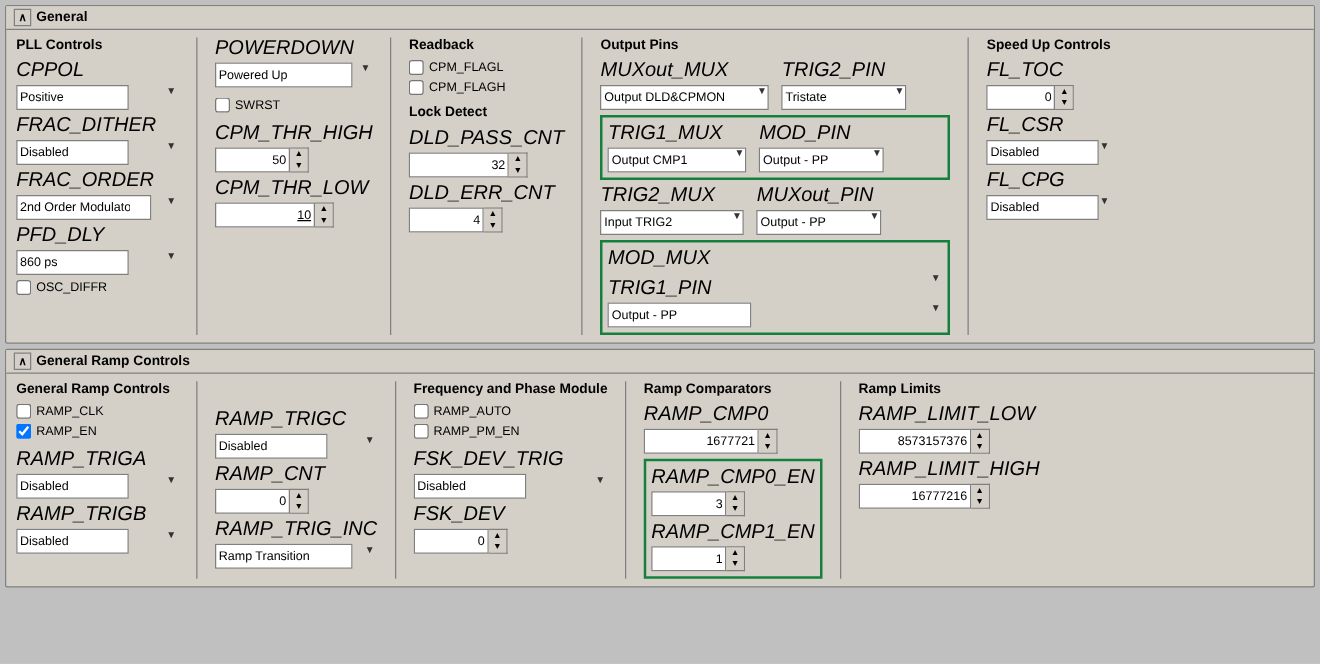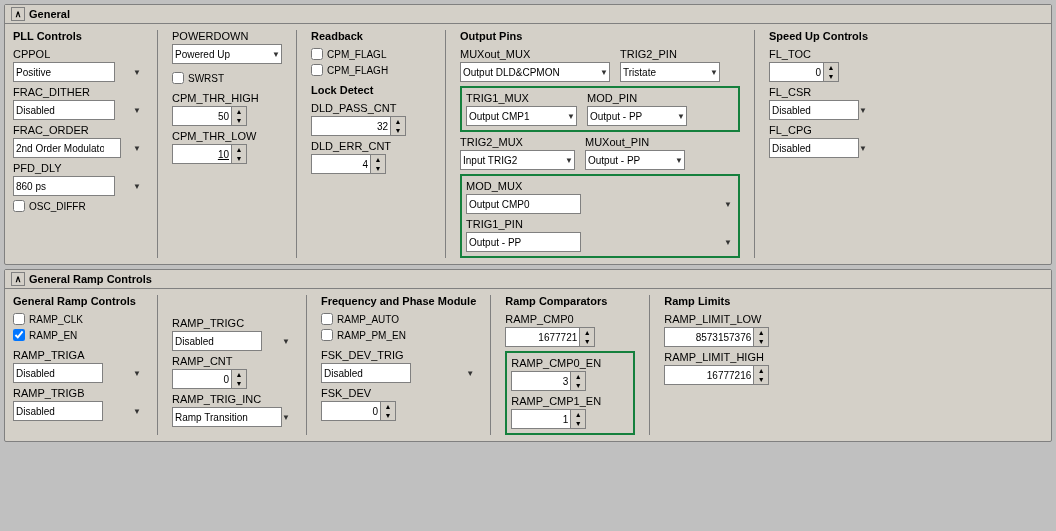--- a/index.html
+++ b/index.html
@@ -66,28 +66,29 @@
       margin-bottom: 2px;
     }
 
     .field-group {
       display: flex;
       flex-direction: column;
       gap: 2px;
     }
 
     .field-label {
-      font-size: 11px;
+      font-size: 16px;
       color: #000;
+      font-style: italic;
     }
 
     .select-wrapper {
       position: relative;
       display: inline-flex;
-      align-items: center;
+      align-items: flex-start;
     }
 
     select {
       font-size: 10px;
       background: white;
       border: 1px solid #808080;
       padding: 1px 2px;
       appearance: none;
       -webkit-appearance: none;
       padding-right: 16px;
@@ -166,21 +167,21 @@
       flex-direction: column;
       gap: 4px;
     }
 
     .row {
       display: flex;
       gap: 10px;
       align-items: flex-start;
     }
 
-    .select-sm { width: 102px; }
+    .select-sm { width: 90px; }
 
     .speed-up-section {
       min-width: 100px;
     }
   </style>
 </head>
 <body>
 
 <div class="main-container">
 
@@ -271,21 +272,21 @@
             <div class="spinner-buttons">
               <button class="spinner-btn">▲</button>
               <button class="spinner-btn">▼</button>
             </div>
           </div>
         </div>
 
         <div class="field-group">
           <div class="field-label">CPM_THR_LOW</div>
           <div class="spinner-wrapper">
-            <input type="text" class="spinner-input" style="width: 60px; text-decoration: underline;" value="10">
+            <input type="text" class="spinner-input" style="width: 80px; text-decoration: underline;" value="10">
             <div class="spinner-buttons">
               <button class="spinner-btn">▲</button>
               <button class="spinner-btn">▼</button>
             </div>
           </div>
         </div>
       </div>
 
       <div class="divider-v"></div>
 
@@ -329,21 +330,21 @@
 
       <div class="divider-v"></div>
 
       <div class="section" style="min-width:280px;">
         <div class="section-title">Output Pins</div>
 
         <div class="row">
           <div class="field-group">
             <div class="field-label">MUXout_MUX</div>
             <div class="select-wrapper">
-              <select style="width:150px;">
+              <select style="width:135px;">
                 <option>Output DLD&amp;CPMON</option>
               </select>
               <span class="select-arrow">▼</span>
             </div>
           </div>
           <div class="field-group">
             <div class="field-label">TRIG2_PIN</div>
             <div class="select-wrapper">
               <select style="width:100px;">
                 <option>Tristate</option>
@@ -401,24 +402,20 @@
               </select>
               <span class="select-arrow">▼</span>
             </div>
           </div>
         </div>
 
         <div class="red-box">
           <div class="field-group">
             <div class="field-label">MOD_MUX</div>
             <div class="select-wrapper">
-              <select style="width:115px;">
-                <option>Output CMP0</option>
-                <option>Output CMP1</option>
-              </select>
               <span class="select-arrow">▼</span>
             </div>
           </div>
           <div class="field-group">
             <div class="field-label">TRIG1_PIN</div>
             <div class="select-wrapper">
               <select style="width:115px;">
                 <option>Output - PP</option>
                 <option>Tristate</option>
               </select>
@@ -590,21 +587,21 @@
       </div>
 
       <div class="divider-v"></div>
 
       <div class="section" style="min-width:130px;">
         <div class="section-title">Ramp Comparators</div>
 
         <div class="field-group">
           <div class="field-label">RAMP_CMP0</div>
           <div class="spinner-wrapper">
-            <input type="text" class="spinner-input" style="width: 75px;" value="1677721">
+            <input type="text" class="spinner-input" style="width: 92px;" value="1677721">
             <div class="spinner-buttons">
               <button class="spinner-btn">▲</button>
               <button class="spinner-btn">▼</button>
             </div>
           </div>
         </div>
 
         <div class="red-box">
           <div class="field-group">
             <div class="field-label">RAMP_CMP0_EN</div>

